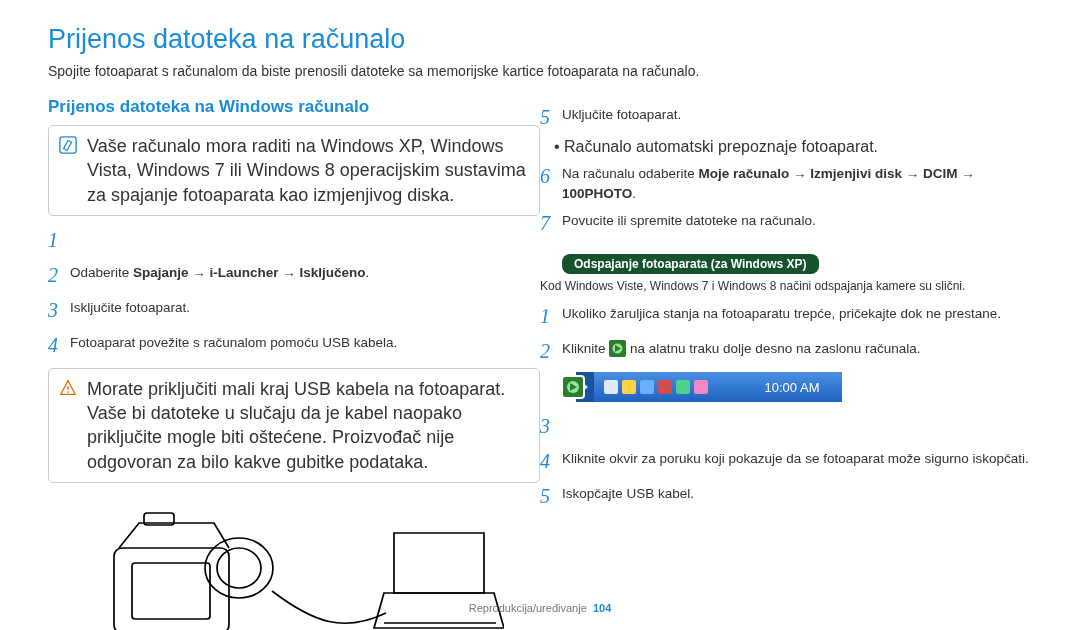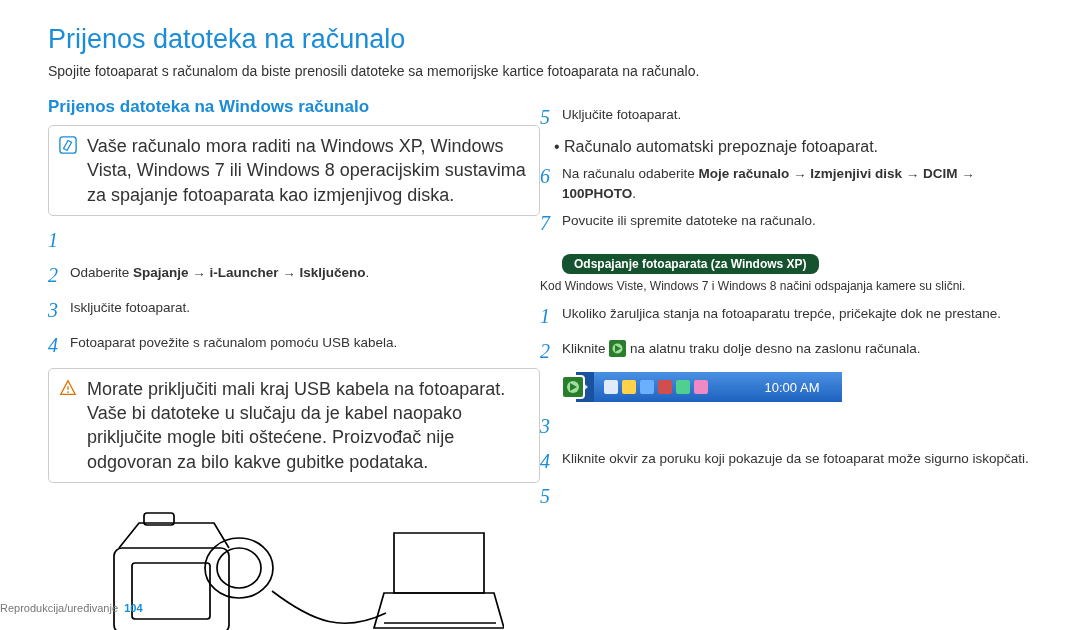--- a/index.html
+++ b/index.html
@@ -109,20 +109,21 @@
   }
   .taskbar-wrap {
     margin-left: 22px;
     margin-top: 4px;
     margin-bottom: 4px;
   }
   .footer {
     position: absolute;
     bottom: 16px;
     left: 0; right: 0;
+    text-align: center;
     font-size: 11px;
     color: #777;
   }
   .footer .pg { color: #1a8cd8; font-weight: bold; }
   .inline-icon {
     display: inline-block;
     vertical-align: -4px;
   }
 </style>
 </head>
@@ -278,20 +279,21 @@
       <div class="steps">
         <div class="step">
           <span class="step-num">3</span>
         </div>
         <div class="step">
           <span class="step-num">4</span>
           <span class="step-text">Kliknite okvir za poruku koji pokazuje da se fotoaparat može sigurno iskopčati.</span>
         </div>
         <div class="step">
           <span class="step-num">5</span>
+          <span class="step-text">Iskopčajte USB kabel.</span>
         </div>
       </div>
     </div>
   </div>
 </div>
 
 <div class="footer">
   <span>Reprodukcija/uređivanje</span>&nbsp;&nbsp;<span class="pg">104</span>
 </div>
 

